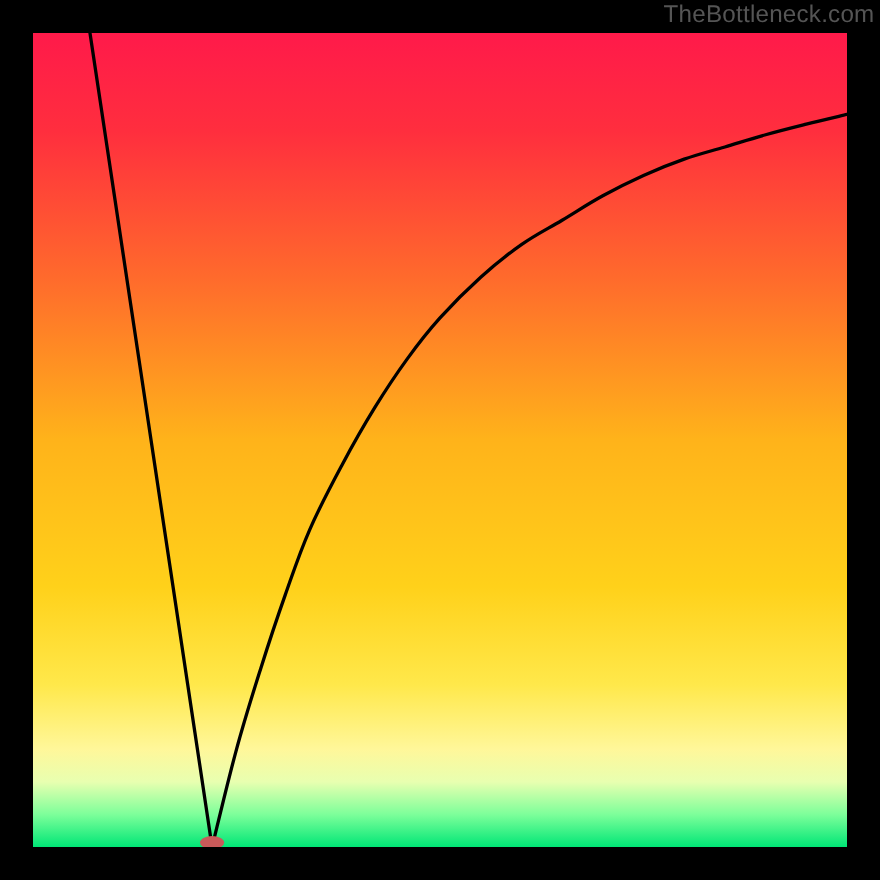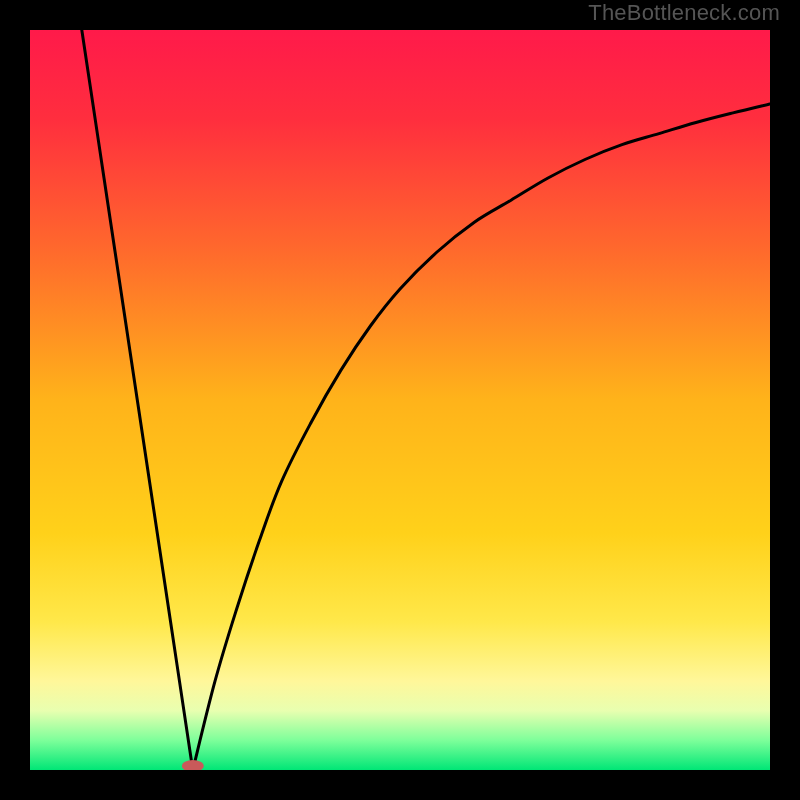--- a/index.html
+++ b/index.html
@@ -12,21 +12,21 @@
     font-family: Arial, Helvetica, sans-serif;
   }
   .page {
     position: relative;
     width: 800px;
     height: 800px;
   }
   .watermark {
     position: absolute;
     top: 0;
-    right: 20px;
+    right: 5px;
     color: #555;
     font-size: 22px;
     font-weight: 500;
     letter-spacing: 0.2px;
     user-select: none;
   }
   .plot-area {
     position: absolute;
     left: 30px;
     top: 30px;

